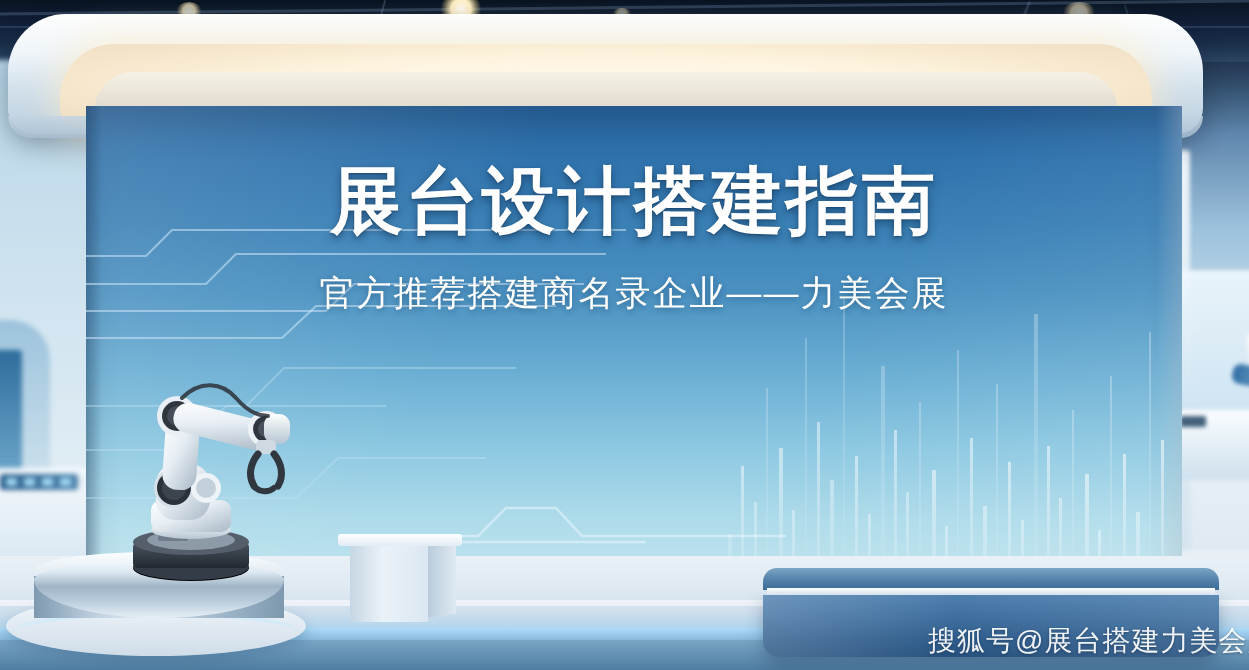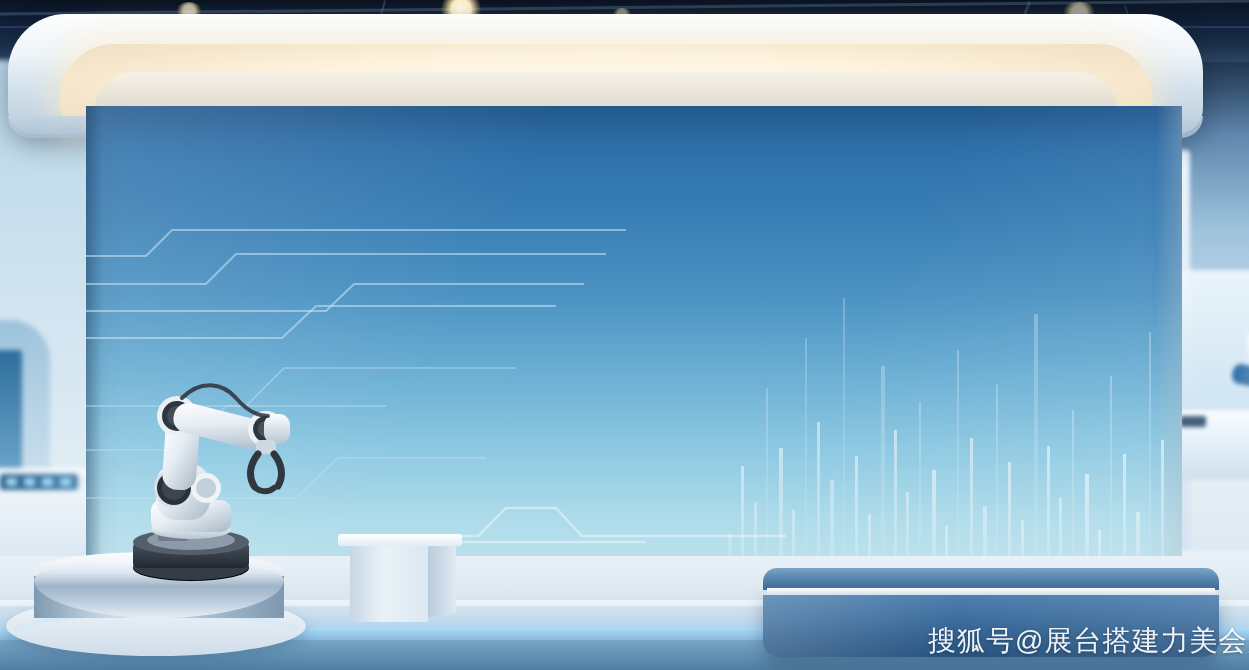--- a/index.html
+++ b/index.html
@@ -267,20 +267,22 @@
         <div class="bar" style="left: 375.5px; height: 68px; opacity: 0.58; width: 3px;"></div>
         <div class="bar" style="left: 388.3px; height: 222px; opacity: 0.4; width: 2px;"></div>
         <div class="bar" style="left: 401px; height: 144px; opacity: 0.77; width: 3px;"></div>
         <div class="bar" style="left: 413.8px; height: 86px; opacity: 0.59; width: 4px;"></div>
         <div class="bar" style="left: 426.5px; height: 266px; opacity: 0.41; width: 2px;"></div>
         <div class="bar" style="left: 439.3px; height: 158px; opacity: 0.78; width: 3px;"></div>
       </div>
   </div>
 
   <div class="textblock">
+    <div class="t-line2">展台设计搭建指南</div>
+    <div class="t-sub">官方推荐搭建商名录企业——力美会展</div>
   </div>
 
   <div class="floor"></div>
   <div class="floor-strip"></div>
   <div class="floor-glow"></div>
   <div class="floor-dark"></div>
 
   <div class="podium-base"></div>
   <div class="podium-ring"></div>
   <div class="podium-cap"></div>

